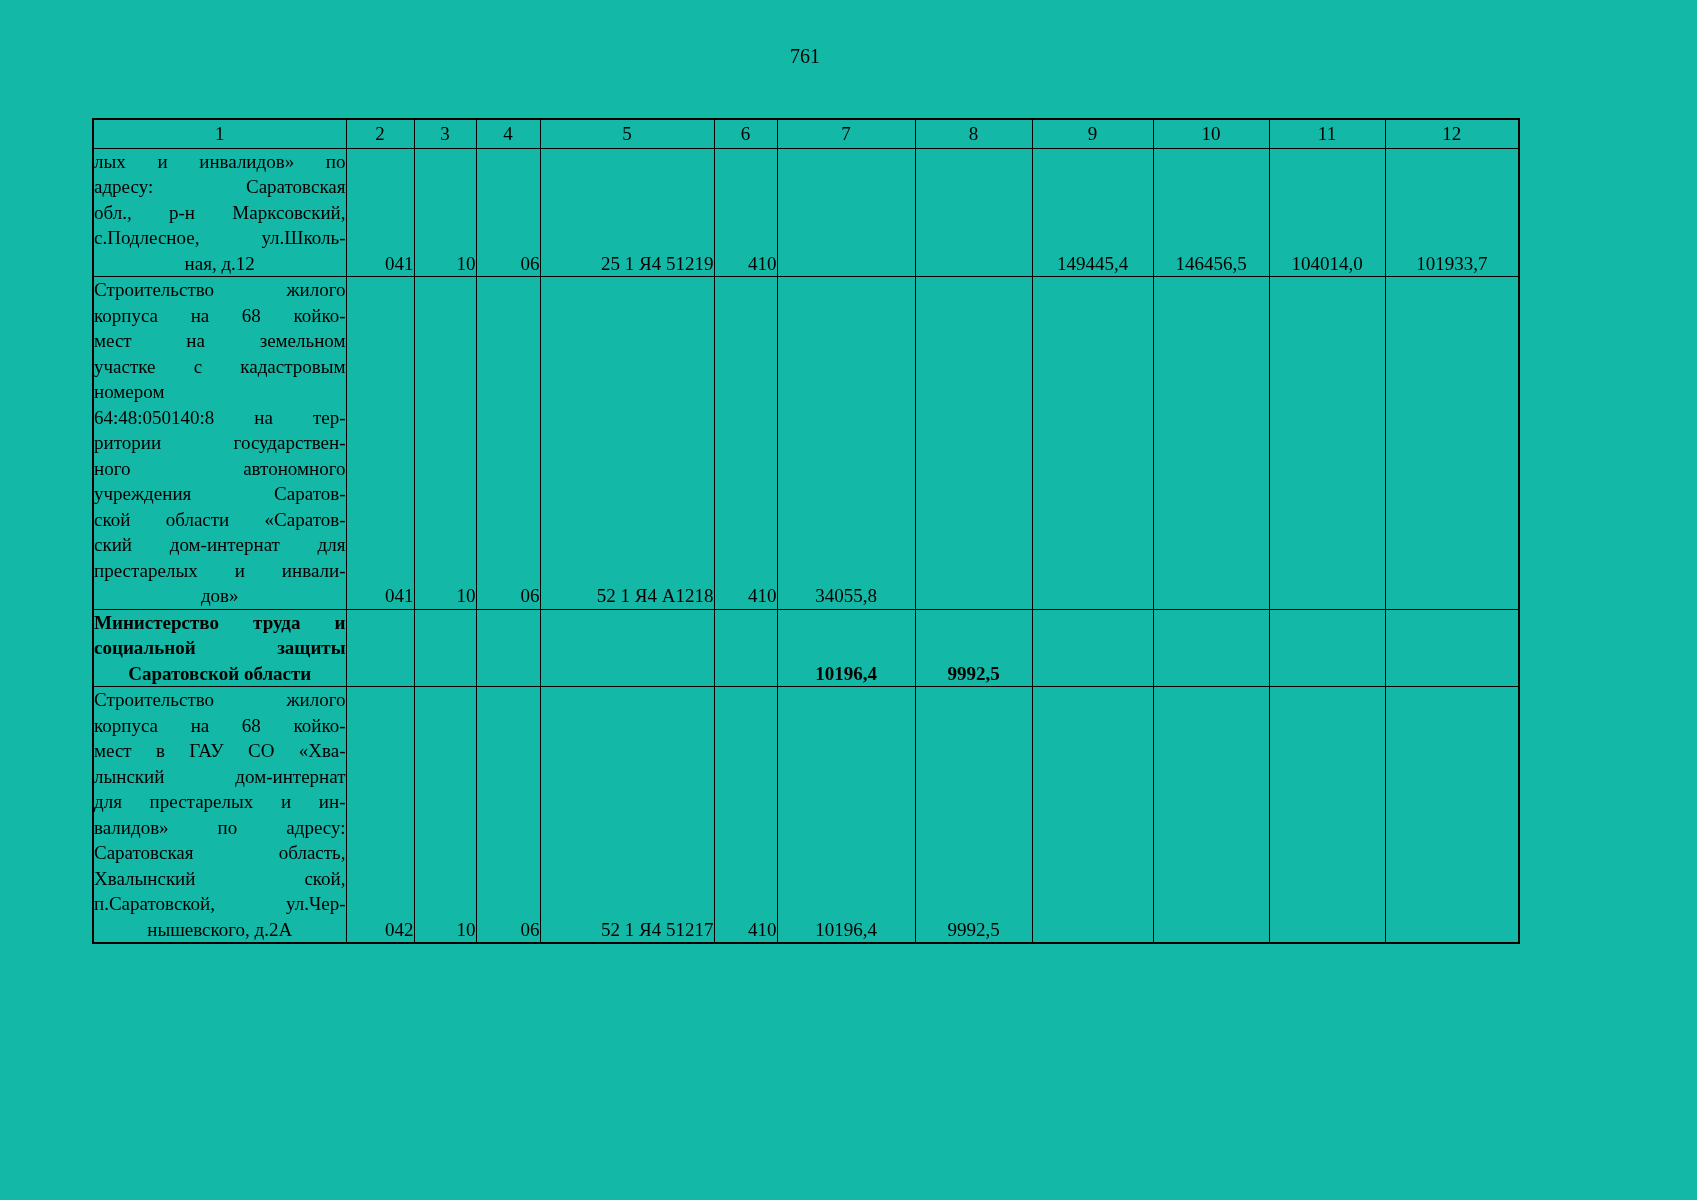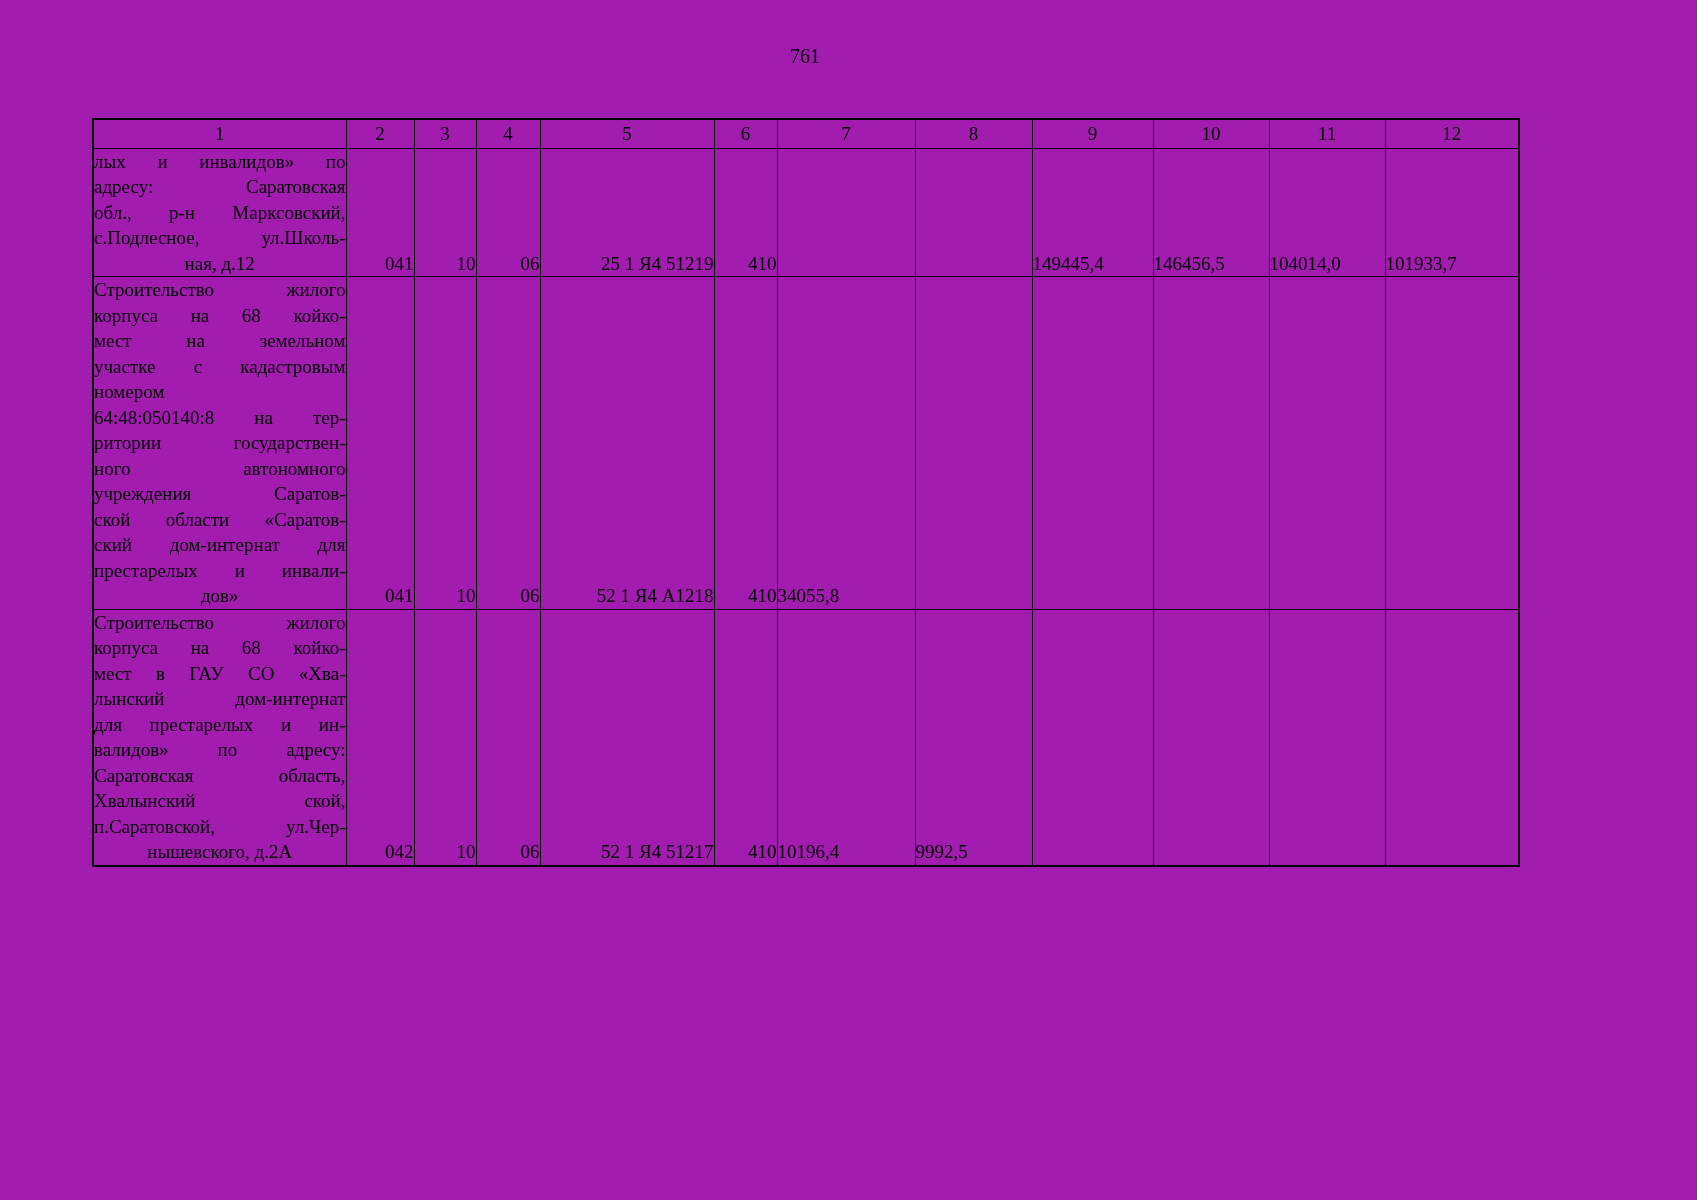--- a/index.html
+++ b/index.html
@@ -8,21 +8,21 @@
     background: #ffffff;
     color: #000000;
     font-family: "Liberation Serif", serif;
   }
   .page {
     width: 1697px;
     height: 1200px;
     box-sizing: border-box;
     padding-left: 92px;
     padding-top: 44px;
-    background: #a21caf;
+    background: #14b8a6;
   }
   .page-number {
     width: 1426px;
     text-align: center;
     font-size: 20px;
     line-height: 24px;
   }
   table.budget {
     border-collapse: collapse;
     table-layout: fixed;
@@ -58,21 +58,21 @@
   td.name-cell .lline {
     text-align: center;
   }
   td.center-cell {
     vertical-align: bottom;
     text-align: right;
     padding: 0 2px 4px 2px;
   }
   td.num-cell {
     vertical-align: bottom;
-    text-align: left;
+    text-align: center;
     padding: 0 7px 4px 0;
   }
   tr.bold td {
     font-weight: bold;
   }
 </style>
 </head>
 <body>
 
 <div class="page">
@@ -151,20 +151,38 @@
           <td class="center-cell">06</td>
           <td class="center-cell">52 1 Я4 А1218</td>
           <td class="center-cell">410</td>
           <td class="num-cell">34055,8</td>
           <td class="num-cell"></td>
           <td class="num-cell"></td>
           <td class="num-cell"></td>
           <td class="num-cell"></td>
           <td class="num-cell"></td>
         </tr>
+        <tr class="bold">
+          <td class="name-cell">
+            <div class="jline">Министерство труда и</div>
+            <div class="jline">социальной защиты</div>
+            <div class="lline">Саратовской области</div>
+          </td>
+          <td class="center-cell"></td>
+          <td class="center-cell"></td>
+          <td class="center-cell"></td>
+          <td class="center-cell"></td>
+          <td class="center-cell"></td>
+          <td class="num-cell">10196,4</td>
+          <td class="num-cell">9992,5</td>
+          <td class="num-cell"></td>
+          <td class="num-cell"></td>
+          <td class="num-cell"></td>
+          <td class="num-cell"></td>
+        </tr>
         <tr>
           <td class="name-cell">
             <div class="jline">Строительство жилого</div>
             <div class="jline">корпуса на 68 койко-</div>
             <div class="jline">мест в ГАУ СО «Хва-</div>
             <div class="jline">лынский дом-интернат</div>
             <div class="jline">для престарелых и ин-</div>
             <div class="jline">валидов» по адресу:</div>
             <div class="jline">Саратовская область,</div>
             <div class="jline">Хвалынский ской,</div>

